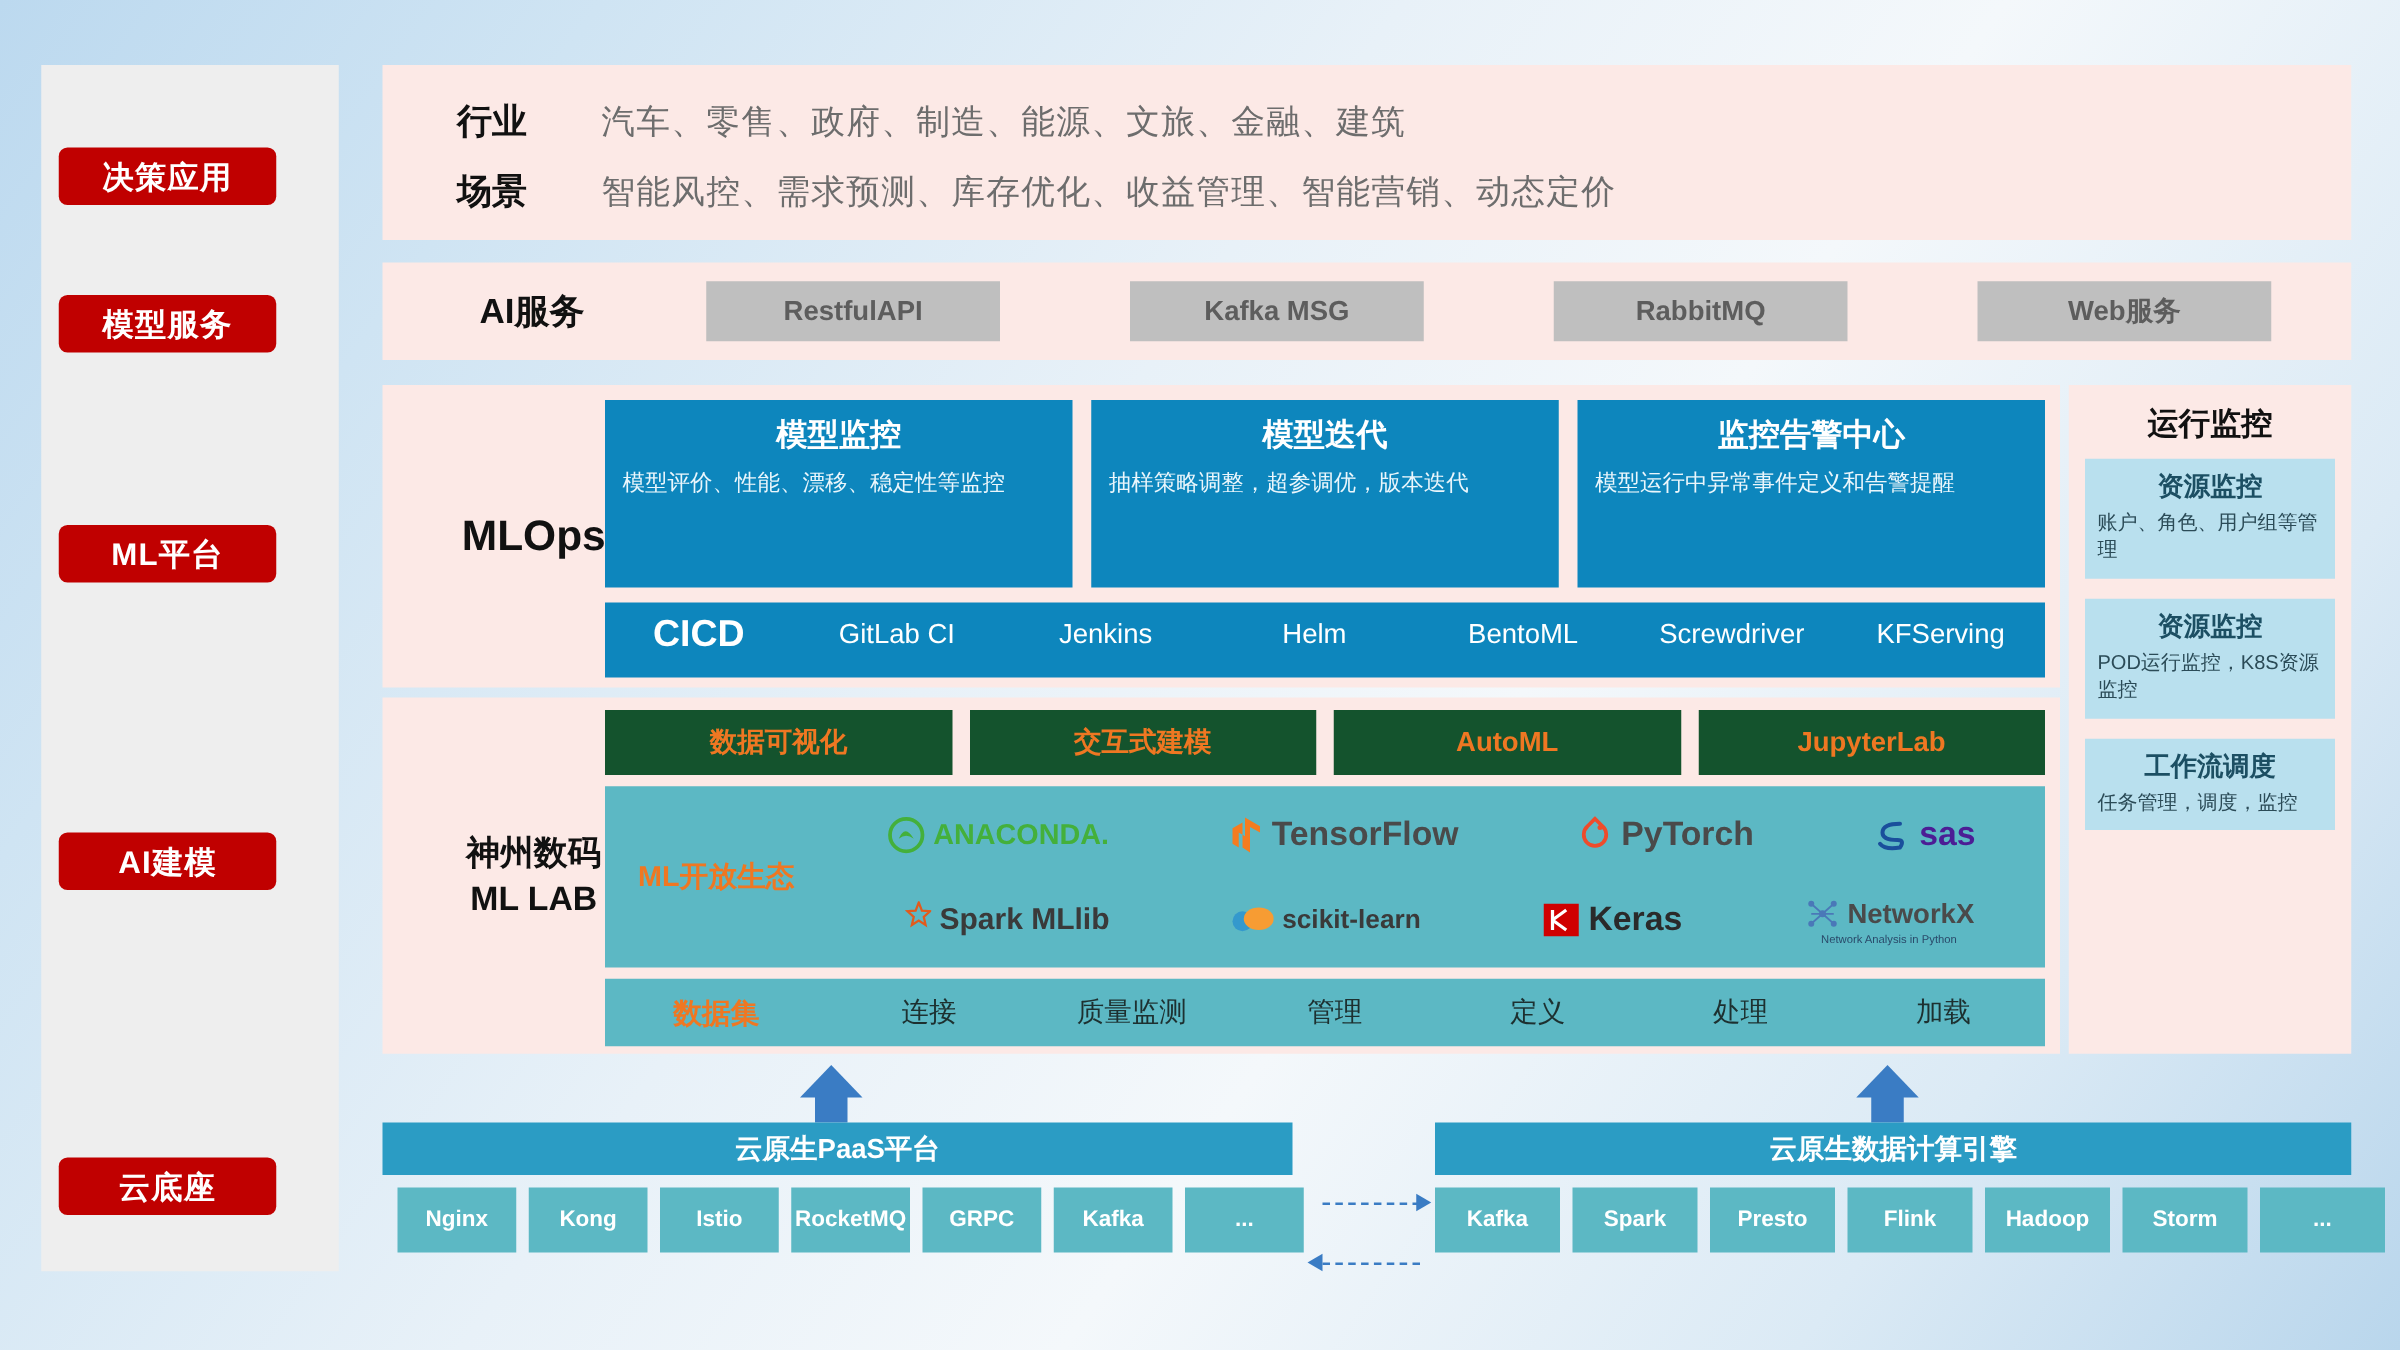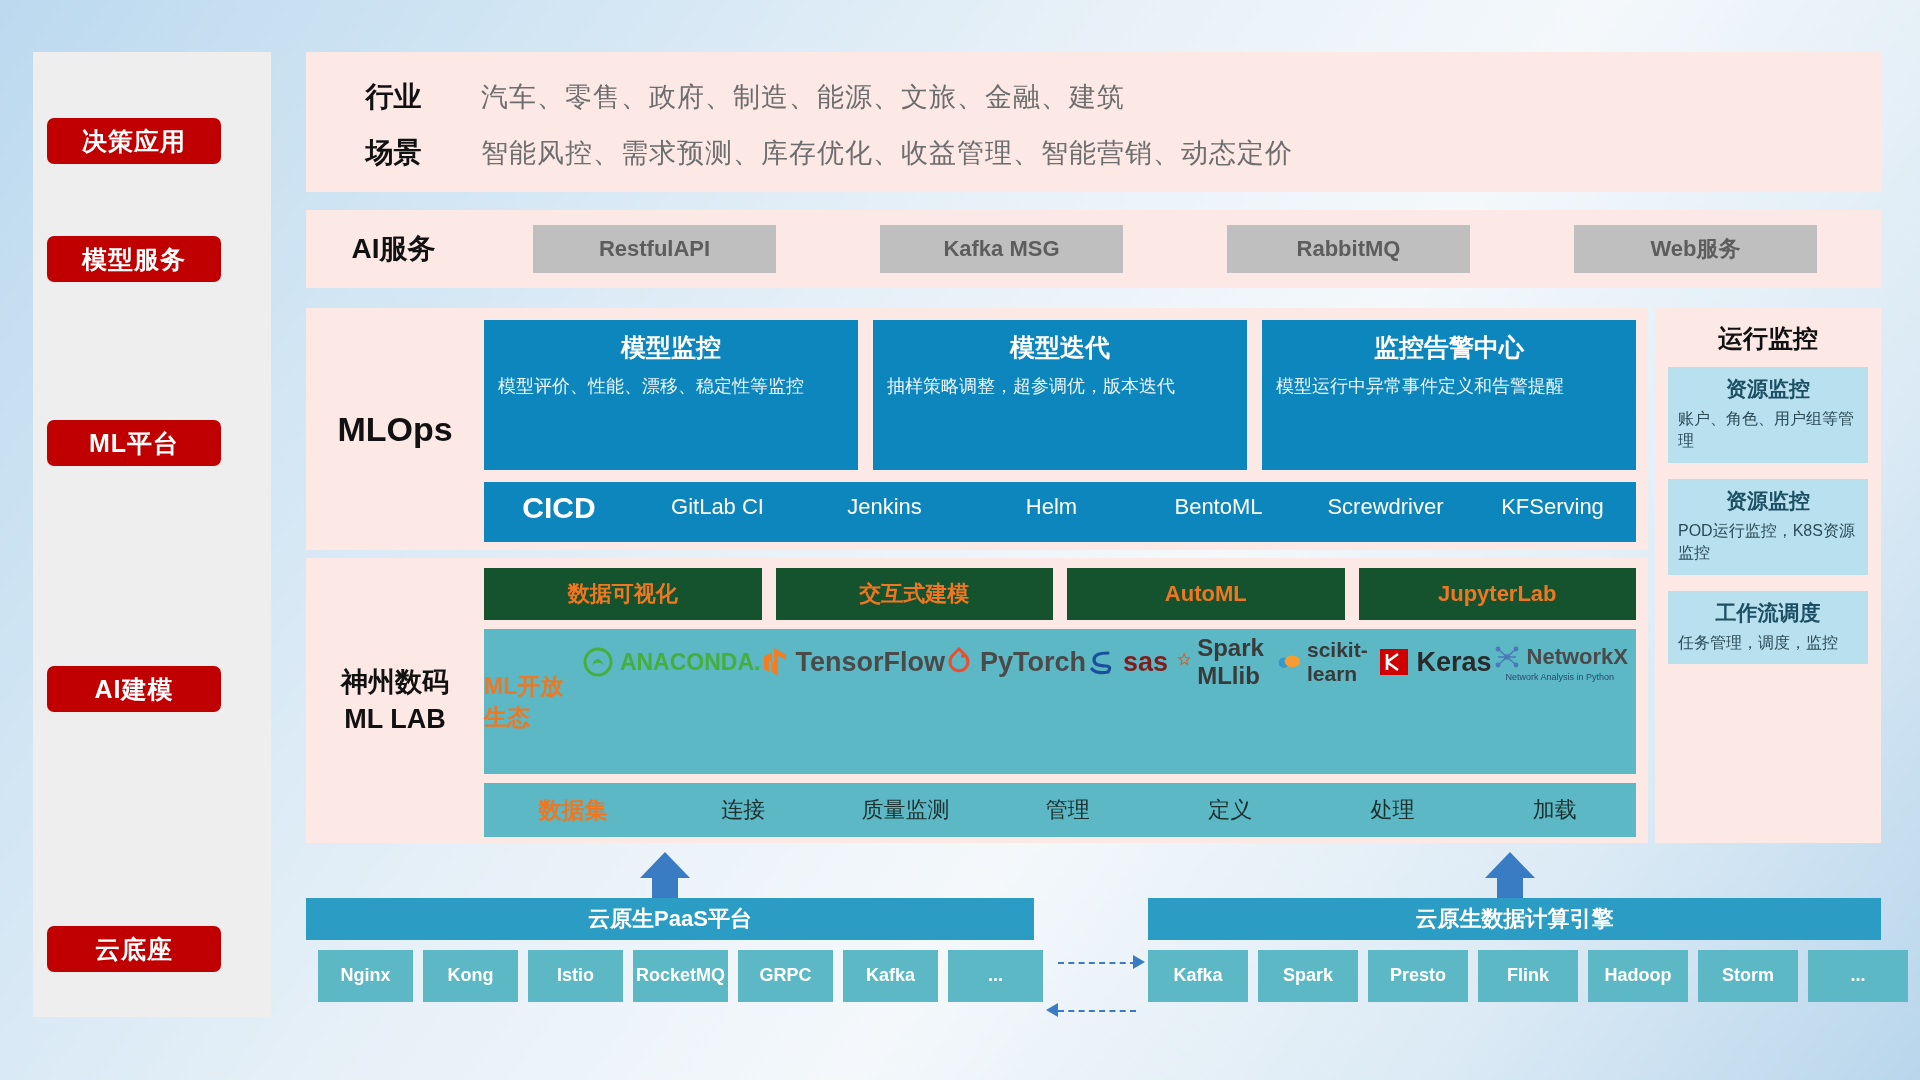--- a/index.html
+++ b/index.html
@@ -26,21 +26,21 @@
     letter-spacing: 1px;
   }
 
   
   .band {
     position: absolute; left: 306px; width: 1575px;
     background: #fce9e6;
   }
   .band-label {
     position: absolute; color: #111; font-weight: bold;
-    display: flex; align-items: center;
+    display: flex; align-items: center; margin-left: 32px;
   }
 
   
   #band-header { top: 52px; height: 140px; }
   .hdr-row { position: absolute; left: 0; width: 100%; height: 58px; display: flex; align-items: center; }
   .hdr-key { width: 175px; text-align: center; font-size: 28px; font-weight: bold; color: #111; }
   .hdr-val { font-size: 27px; color: #6d6d6d; letter-spacing: 1px; }
 
   
   #band-ai { top: 210px; height: 78px; display: flex; align-items: center; }
@@ -85,21 +85,21 @@
   .tool-chip {
     flex: 1; height: 52px; background: #14532d;
     display: flex; align-items: center; justify-content: center;
     color: #ef7722; font-size: 22px; font-weight: bold;
   }
   .eco-box { background: #5cb8c4; height: 145px; display: flex; align-items: stretch; }
   .eco-title {
     width: 178px; display: flex; align-items: center; justify-content: center;
     color: #ef7722; font-size: 23px; font-weight: bold;
   }
-  .eco-logos { flex: 1; display: flex; flex-direction: row; justify-content: center; gap: 2px; padding-right: 8px; }
+  .eco-logos { flex: 1; display: flex; flex-direction: column; justify-content: center; gap: 2px; padding-right: 8px; }
   .logo-line { display: flex; align-items: center; justify-content: space-around; height: 66px; }
   .logo { display: flex; align-items: center; gap: 7px; }
   .logo-txt { font-size: 27px; font-weight: bold; }
   .logo-sub { font-size: 9px; color: #2a4a6a; }
 
   .data-row {
     margin-top: 9px; background: #5cb8c4; height: 54px;
     display: flex; align-items: center;
   }
   .data-title { width: 178px; text-align: center; color: #ef7722; font-size: 23px; font-weight: bold; }
@@ -251,21 +251,21 @@
               <svg width="28" height="30" viewBox="0 0 28 30">
                 <path d="M14 2 L20 8 A9 9 0 1 1 8 8 Z" fill="none" stroke="#ee4c2c" stroke-width="3"></path>
                 <circle cx="18" cy="9" r="2" fill="#ee4c2c"></circle>
               </svg>
               <span class="logo-txt" style="color:#4a4a4a">PyTorch</span>
             </div>
             <div class="logo">
               <svg width="30" height="30" viewBox="0 0 30 30">
                 <path d="M22 6 Q8 6 8 13 Q8 19 20 19 Q26 19 22 25 Q10 27 6 22" fill="none" stroke="#1a4f9c" stroke-width="3.2" stroke-linecap="round"></path>
               </svg>
-              <span class="logo-txt" style="color:#7f1d1d">sas</span>
+              <span class="logo-txt" style="color:#4c1d95">sas</span>
             </div>
           </div>
 
           <div class="logo-line">
             <div class="logo">
               <svg width="34" height="30" viewBox="0 0 34 30">
                 <path d="M24 1 L26.5 7.5 L33 8 L28 12.5 L29.5 19 L24 15.5 L18.5 19 L20 12.5 L15 8 L21.5 7.5 Z" fill="none" stroke="#e25a1c" stroke-width="1.8"></path>
               </svg>
               <span class="logo-txt" style="color:#3a3a3a;font-size:24px">Spark MLlib</span>
             </div>

